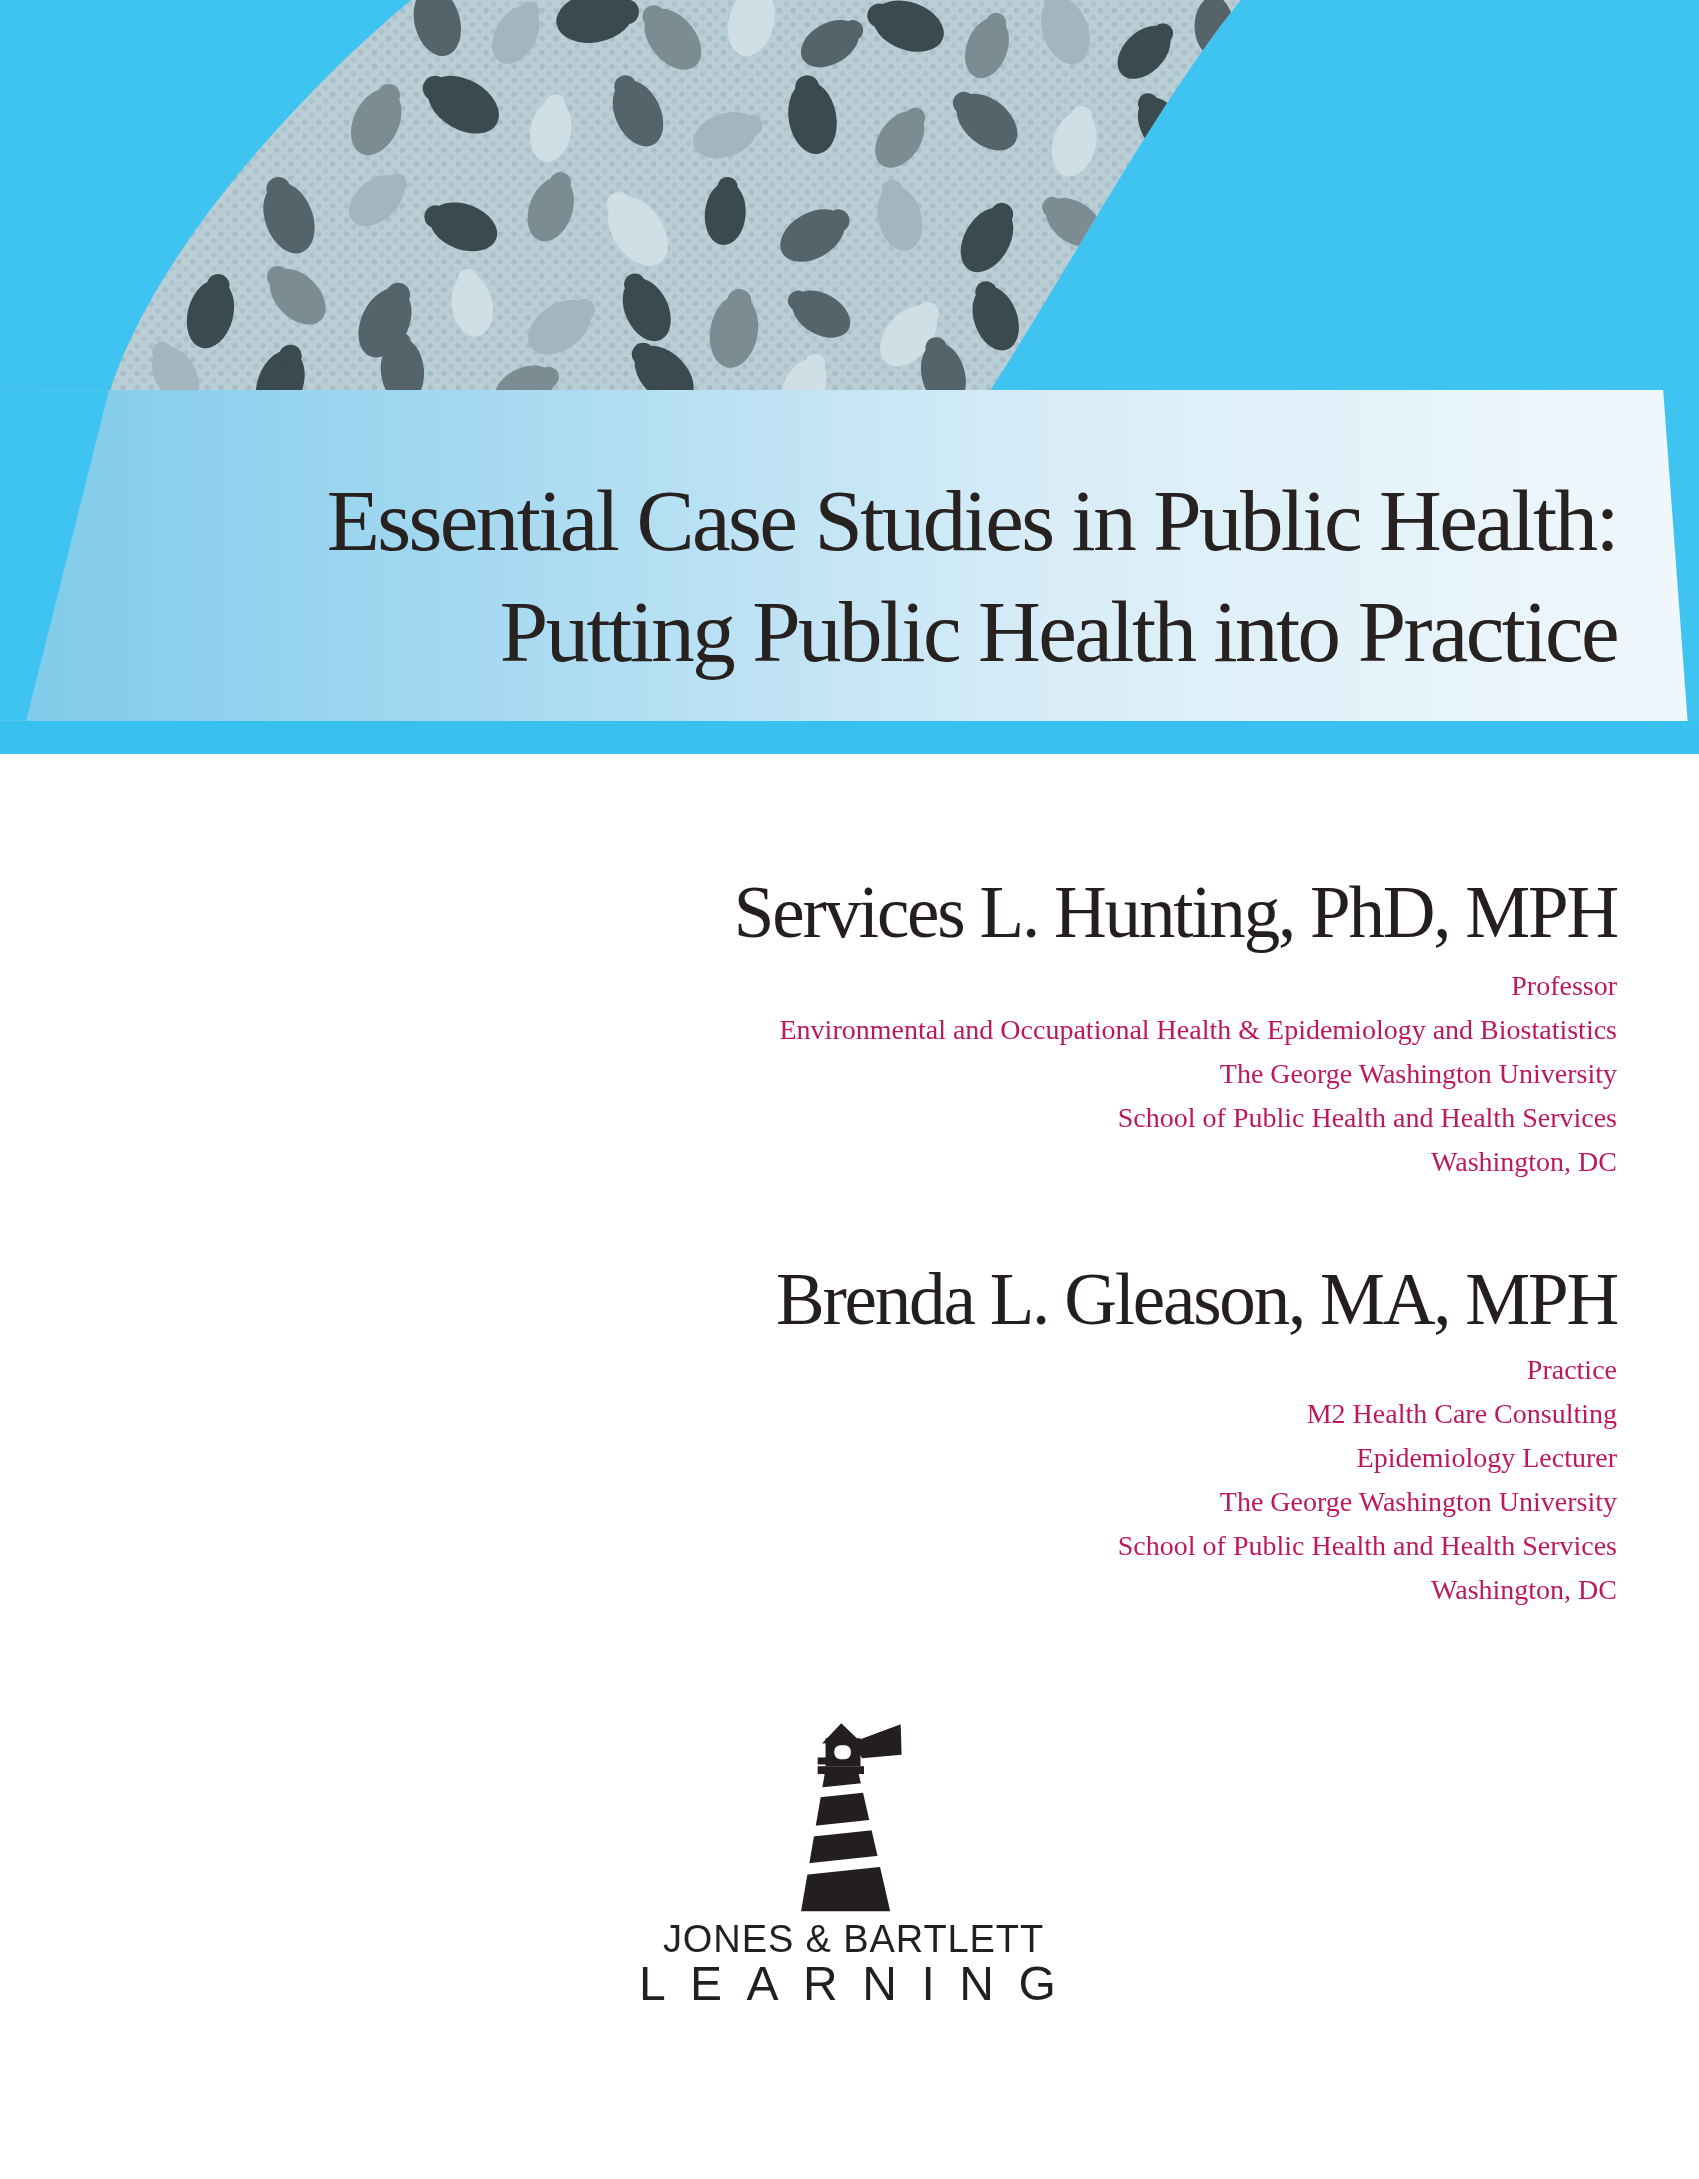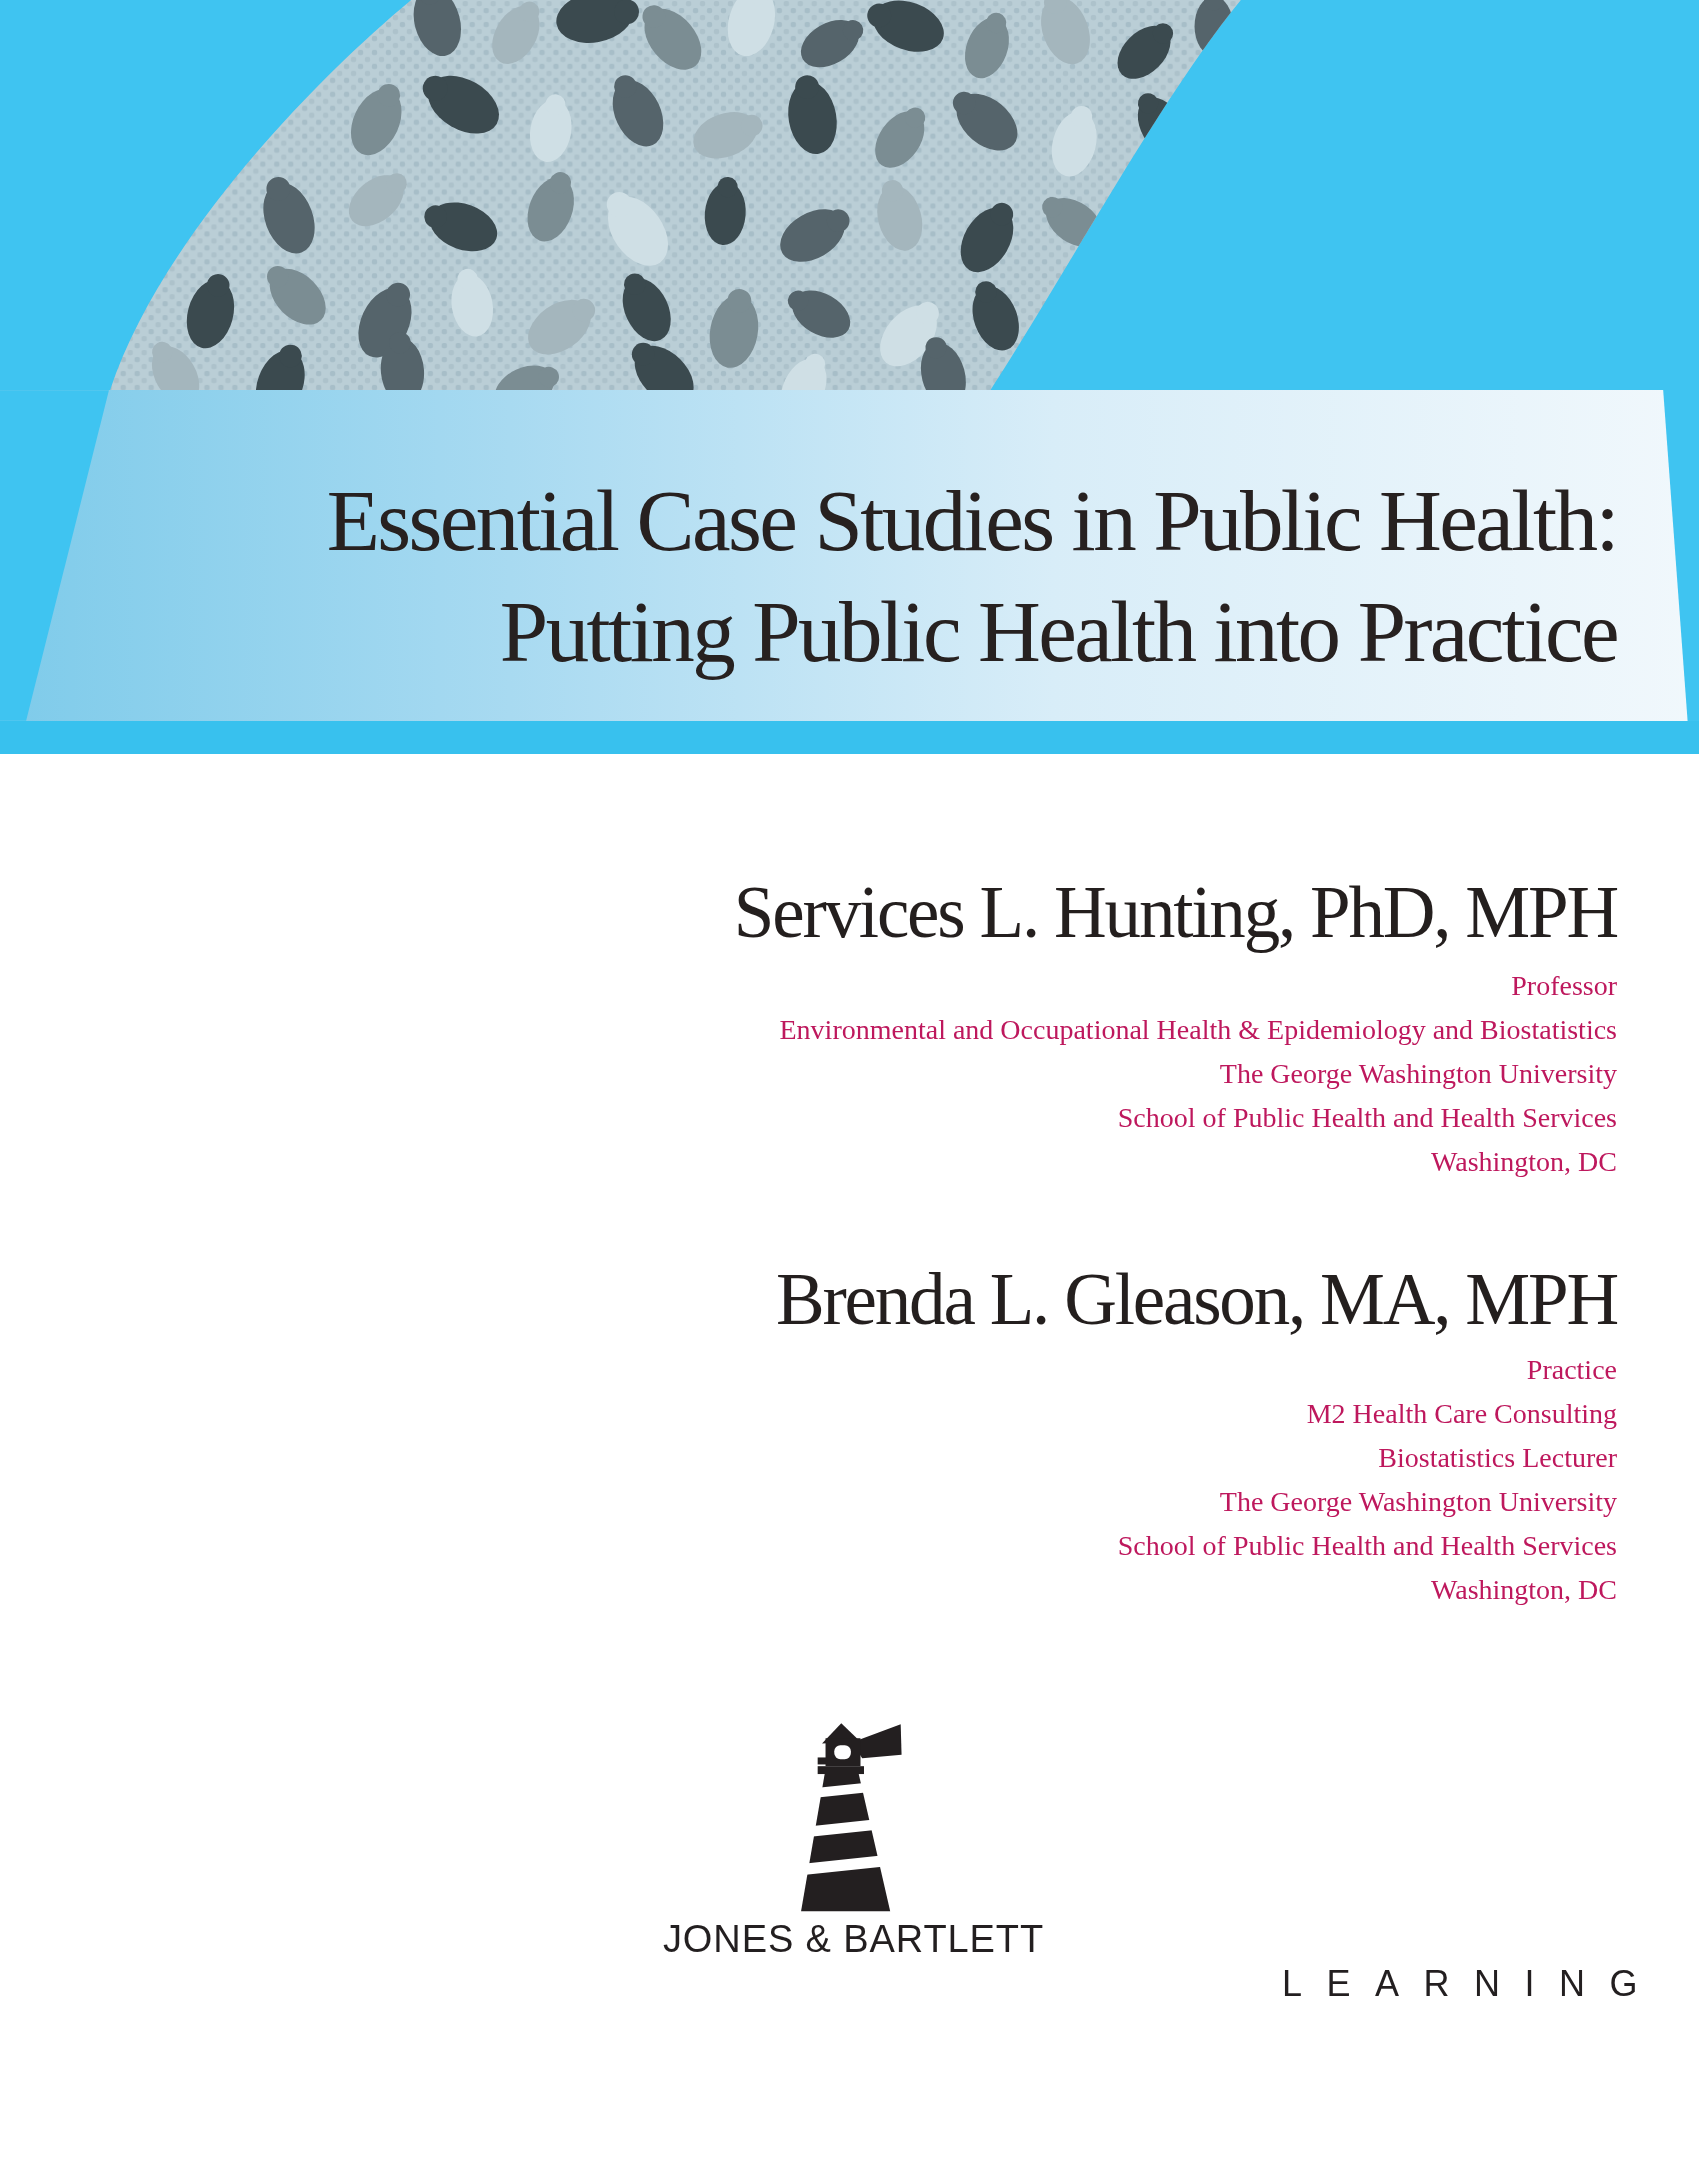--- a/index.html
+++ b/index.html
@@ -79,26 +79,25 @@
   }
   .publisher svg{display:block;margin:0 auto;}
   .pub-line1{
     margin-top:5.2px;
     font-size:38px;
     line-height:42px;
     letter-spacing:0.9px;
     white-space:nowrap;
   }
   .pub-line2{
-    font-size:36px;
+    font-size:48px;
     line-height:47px;
     letter-spacing:24.5px;
     text-indent:12.2px;
     white-space:nowrap;
-    text-align:right;
   }
 </style>
 </head>
 <body>
 
 <div class="page">
 
   <div class="hero">
     <svg width="1700" height="390" viewBox="0 0 1946 447" aria-hidden="true">
       <defs>
@@ -198,21 +197,21 @@
         <div class="detail-line">School of Public Health and Health Services</div>
         <div class="detail-line">Washington, DC</div>
       </div>
     </section>
 
     <section>
       <div class="author-name second">Brenda L. Gleason, MA, MPH</div>
       <div class="author-details second">
         <div class="detail-line">Practice</div>
         <div class="detail-line">M2 Health Care Consulting</div>
-        <div class="detail-line">Biostatistics Lecturer</div>
+        <div class="detail-line">Epidemiology Lecturer</div>
         <div class="detail-line">The George Washington University</div>
         <div class="detail-line">School of Public Health and Health Services</div>
         <div class="detail-line">Washington, DC</div>
       </div>
     </section>
 
     <div class="publisher">
       <svg width="105" height="194" viewBox="0 0 120 222" aria-hidden="true">
         <g fill="#231f20">
 

